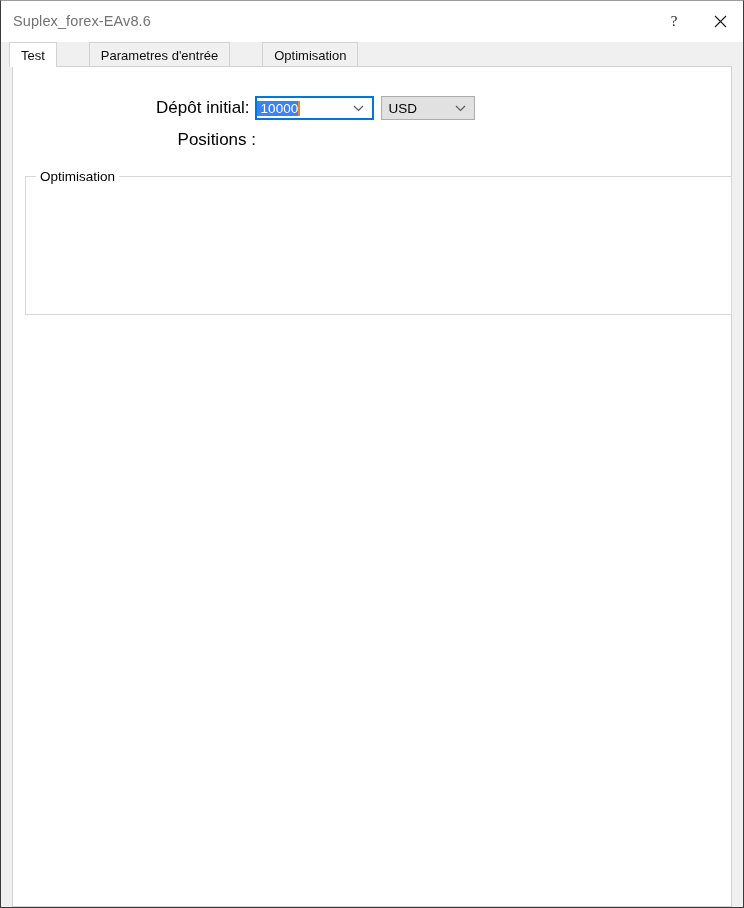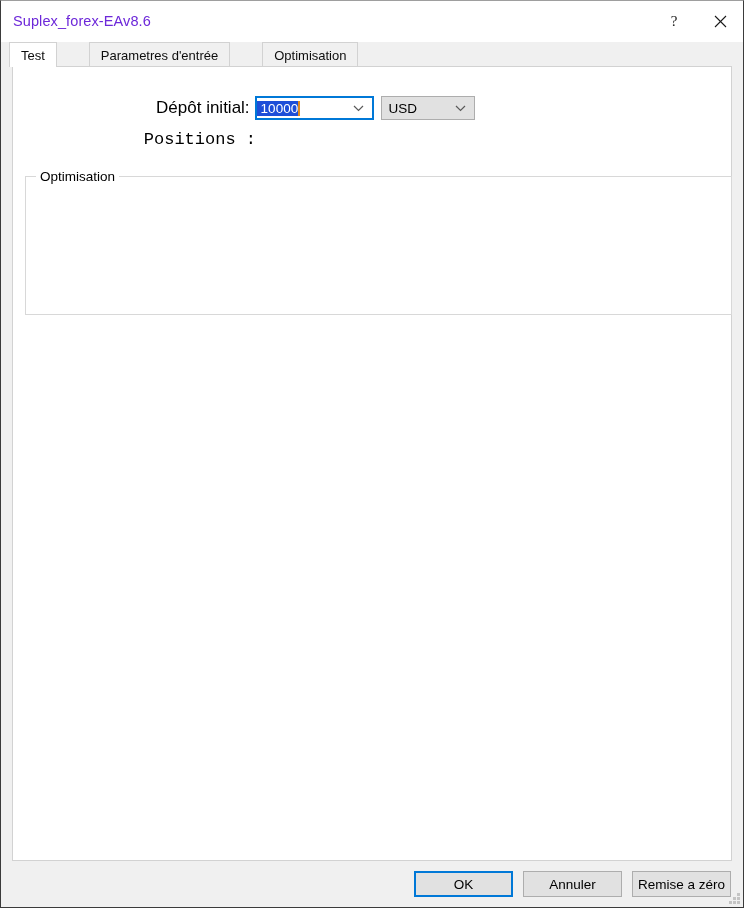--- a/index.html
+++ b/index.html
@@ -38,21 +38,21 @@
     height: 40px;
     background: #ffffff;
     flex: 0 0 40px;
     display: flex;
     align-items: center;
     border-bottom: 1px solid #ffffff;
   }
   .title-text {
     margin-left: 12px;
     font-size: 14.5px;
-    color: #6d28d9;
+    color: #737373;
     letter-spacing: .1px;
     white-space: nowrap;
   }
   .titlebar-buttons {
     position: absolute;
     right: 0; top: 0;
     height: 40px;
     display: flex;
   }
   .tb-btn {
@@ -156,21 +156,21 @@
     top: 0; bottom: 0;
     display: flex;
     align-items: center;
   }
   .combo.editable {
     background: #ffffff;
     border: 2px solid #0078d7;
   }
   .combo.editable .combo-text {
     padding-left: 4px;
-    background: #1d4ed8;
+    background: #3b82f6;
     color: #ffffff;
   }
   .caret {
     display: inline-block;
     width: 1.5px;
     height: 15px;
     background: #e08a1e;
     vertical-align: middle;
     margin-left: 0px;
   }
@@ -303,39 +303,26 @@
       <div class="combo" style="width:96px; margin-left:7px;">
         <span class="combo-text">USD</span>
         <span class="arrow">
           <svg width="11" height="7" viewBox="0 0 11 7" aria-hidden="true">
             <polyline points="1,1 5.5,5.5 10,1" fill="none" stroke="#5a5a5a" stroke-width="1.2"></polyline>
           </svg>
         </span>
       </div>
     </div>
 
-    <div class="form-row" style="left:0; top:63px; width:462px;font-family:Liberation Mono, monospace;">
+    <div class="form-row" style="left:0; top:63px; width:462px;">
       <div class="fld-label" style="width:243px;">Positions :</div>
     </div>
 
     <div class="groupbox" style="left:12px; top:109px; width:707px; height:139px;">
       <div class="gb-title">Optimisation</div>
 
 
     </div>
 
   </div>
 
-  <div class="footer">
-    <button class="btn default btn-ok">OK</button>
-    <button class="btn btn-cancel">Annuler</button>
-    <button class="btn btn-reset">Remise a zéro</button>
-    <span class="resize-grip">
-      <i style="right:0;bottom:0;"></i>
-      <i style="right:4px;bottom:0;"></i>
-      <i style="right:0;bottom:4px;"></i>
-      <i style="right:8px;bottom:0;"></i>
-      <i style="right:4px;bottom:4px;"></i>
-      <i style="right:0;bottom:8px;"></i>
-    </span>
-  </div>
 
 </div>
 
 </body></html>

